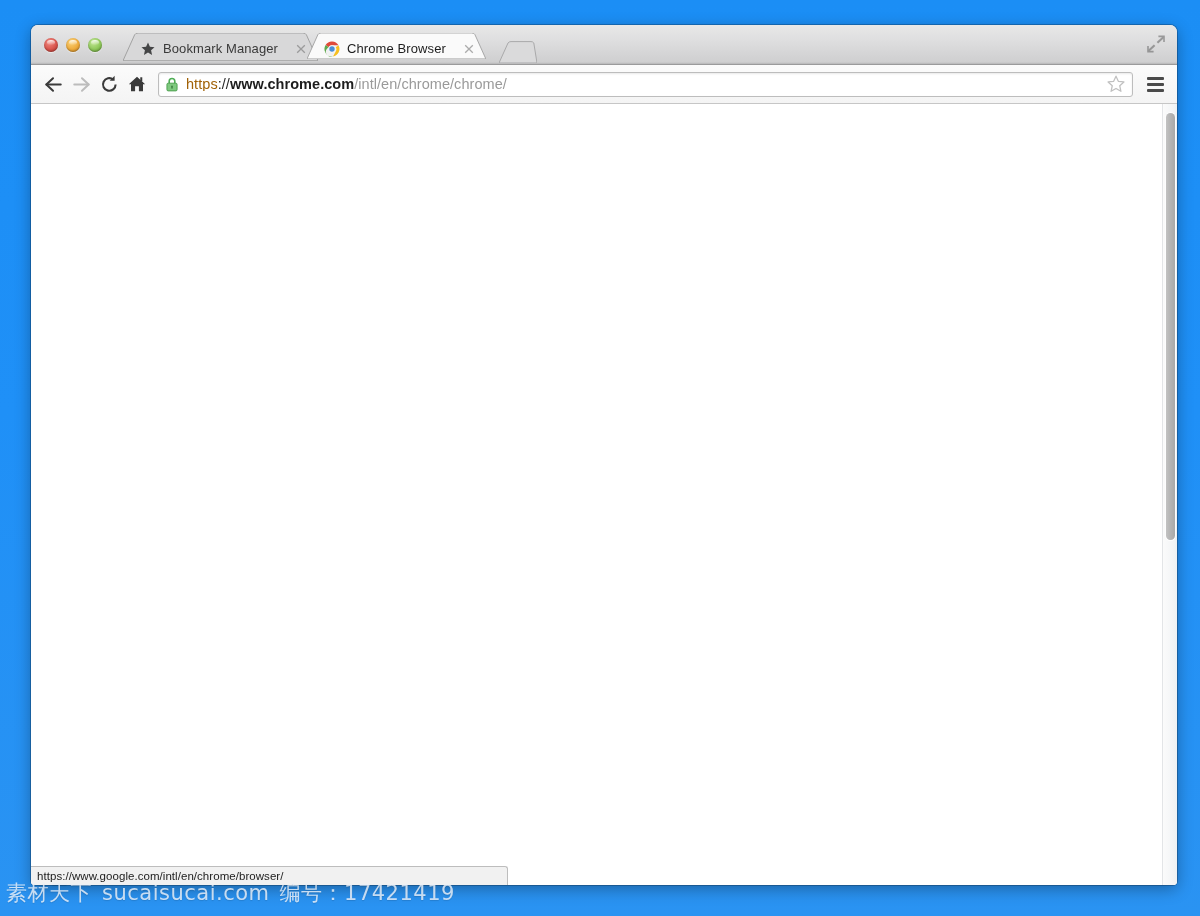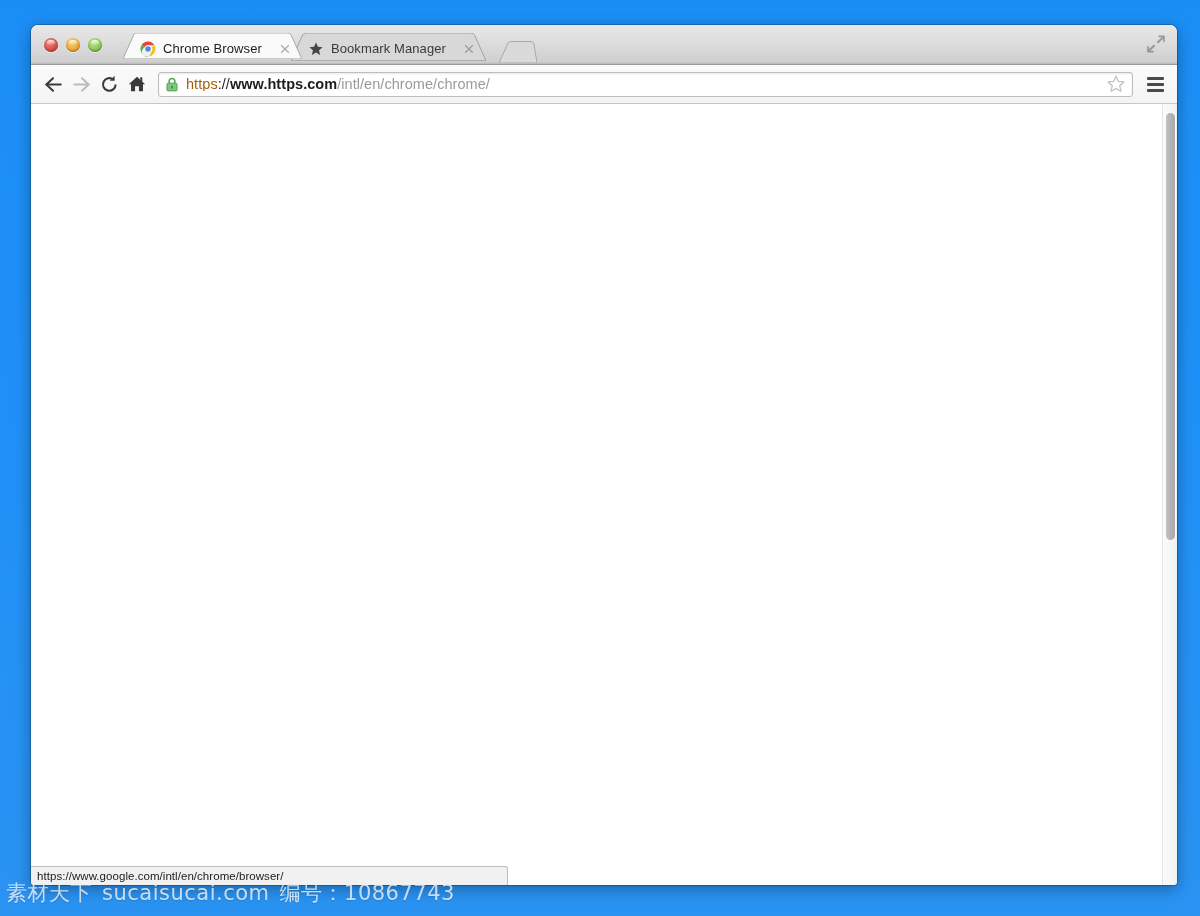--- a/index.html
+++ b/index.html
@@ -277,51 +277,51 @@
     <div id="tabstrip">
 
       <div class="traffic-lights">
         <span class="light red"></span>
         <span class="light yellow"></span>
         <span class="light green"></span>
       </div>
 
       <div class="tabs">
 
+        <div class="tab inactive">
+          <svg class="tabshape" viewBox="0 0 218 31" preserveAspectRatio="none">
+            <path d="M0,31 L13,2 Q14,0 17,0 L201,0 Q204,0 205,2 L218,31 Z" fill="#d8d8d9" stroke="#9b9b9b" stroke-width="1"></path>
+          </svg>
+          <svg class="tab-favicon" viewBox="0 0 24 24">
+            <path d="M12 2.2 L14.9 8.6 L21.8 9.3 L16.6 14 L18.1 20.9 L12 17.3 L5.9 20.9 L7.4 14 L2.2 9.3 L9.1 8.6 Z" fill="#444546"></path>
+          </svg>
+          <span class="tab-title">Bookmark Manager</span>
+          <svg class="tab-close" viewBox="0 0 14 14">
+            <path d="M3.2 3.2 L10.8 10.8 M10.8 3.2 L3.2 10.8" stroke="#5f5f5f" stroke-width="1.3" fill="none"></path>
+          </svg>
+        </div>
+
         <div class="tab active">
           <svg class="tabshape" viewBox="0 0 214 31" preserveAspectRatio="none">
             <path d="M0,31 L13,2 Q14,0 17,0 L197,0 Q200,0 201,2 L214,31 Z" fill="#fafafa" stroke="#9b9b9b" stroke-width="1"></path>
           </svg>
           <svg class="tab-favicon" viewBox="0 0 32 32">
             <circle cx="16" cy="16" r="15" fill="#f1f1f1"></circle>
             <path d="M16 1 A15 15 0 0 1 29 8.6 L16 8.6 A7.4 7.4 0 0 0 9.6 12.3 L3.2 8.1 A15 15 0 0 1 16 1 Z" fill="#e04a3a"></path>
             <path d="M29 8.6 A15 15 0 0 1 18 30.8 L24 20.1 A7.4 7.4 0 0 0 23.4 12.3 Z" fill="#f7c020"></path>
             <path d="M3.2 8.1 L9.6 12.3 A7.4 7.4 0 0 0 18 30.8 L16 30.97 A15 15 0 0 1 3.2 8.1 Z" fill="#5fa94e"></path>
             <circle cx="16" cy="16" r="7.3" fill="#f5f5f5"></circle>
             <circle cx="16" cy="16" r="5.4" fill="#4a8ed6"></circle>
           </svg>
           <span class="tab-title">Chrome Browser</span>
           <svg class="tab-close" viewBox="0 0 14 14">
             <path d="M3.2 3.2 L10.8 10.8 M10.8 3.2 L3.2 10.8" stroke="#5f5f5f" stroke-width="1.3" fill="none"></path>
           </svg>
         </div>
 
-        <div class="tab inactive">
-          <svg class="tabshape" viewBox="0 0 218 31" preserveAspectRatio="none">
-            <path d="M0,31 L13,2 Q14,0 17,0 L201,0 Q204,0 205,2 L218,31 Z" fill="#d8d8d9" stroke="#9b9b9b" stroke-width="1"></path>
-          </svg>
-          <svg class="tab-favicon" viewBox="0 0 24 24">
-            <path d="M12 2.2 L14.9 8.6 L21.8 9.3 L16.6 14 L18.1 20.9 L12 17.3 L5.9 20.9 L7.4 14 L2.2 9.3 L9.1 8.6 Z" fill="#444546"></path>
-          </svg>
-          <span class="tab-title">Bookmark Manager</span>
-          <svg class="tab-close" viewBox="0 0 14 14">
-            <path d="M3.2 3.2 L10.8 10.8 M10.8 3.2 L3.2 10.8" stroke="#5f5f5f" stroke-width="1.3" fill="none"></path>
-          </svg>
-        </div>
-
         <div id="newtab-btn">
           <svg viewBox="0 0 38 22" preserveAspectRatio="none" width="38" height="22">
             <path d="M0,22 L9,2 Q10,0.6 12,0.6 L32,0.6 Q34,0.6 34.8,2 L38,22 Z" fill="#dadadb" stroke="#a9a9aa" stroke-width="1"></path>
           </svg>
         </div>
 
       </div>
 
       <svg id="fullscreen-btn" viewBox="0 0 22 22">
         <path d="M13.4 3.4 L19 3.4 L19 9" stroke="#5a5a5a" stroke-width="1.6" fill="none"></path>
@@ -362,21 +362,21 @@
         </svg>
       </div>
 
       <div id="omnibox">
         <svg id="lock-icon" viewBox="0 0 14 16">
           <path d="M4 7 L4 4.6 A3 3 0 0 1 10 4.6 L10 7" stroke="#4fae55" stroke-width="1.7" fill="none"></path>
           <rect x="1.6" y="6.6" width="10.8" height="8.2" rx="1.3" fill="#7fc97f" stroke="#4c9e4e" stroke-width="1"></rect>
           <rect x="6.2" y="9.1" width="1.6" height="3.4" rx="0.7" fill="#3f7f41"></rect>
         </svg>
         <div id="url-text">
-          <span id="url-scheme">https</span><span id="url-sep">://</span><span id="url-host">www.https.com</span><span id="url-path">/intl/en/chrome/chrome/</span>
+          <span id="url-scheme">https</span><span id="url-sep">://</span><span id="url-host">www.chrome.com</span><span id="url-path">/intl/en/chrome/chrome/</span>
         </div>
         <svg id="star-button" viewBox="0 0 24 24">
           <path d="M12 2.6 L14.8 8.8 L21.5 9.5 L16.5 14.1 L17.9 20.8 L12 17.3 L6.1 20.8 L7.5 14.1 L2.5 9.5 L9.2 8.8 Z" fill="none" stroke="#8c8c8c" stroke-width="1.5" stroke-linejoin="round"></path>
         </svg>
       </div>
 
       <div id="menu-button">
         <span></span>
         <span></span>
         <span></span>
@@ -394,16 +394,16 @@
 
       <div id="status-bar">
         <span>https://www.google.com/intl/en/chrome/browser/</span>
       </div>
 
     </div>
 
   </div>
 
   <div id="watermark">
-    <span>素材天下</span><span class="wm-gap"></span><span>sucaisucai.com</span><span class="wm-gap"></span><span>编号：</span><span>10867743</span>
+    <span>素材天下</span><span class="wm-gap"></span><span>sucaisucai.com</span><span class="wm-gap"></span><span>编号：</span><span>17421419</span>
   </div>
 
 </div>
 
 </body></html>

